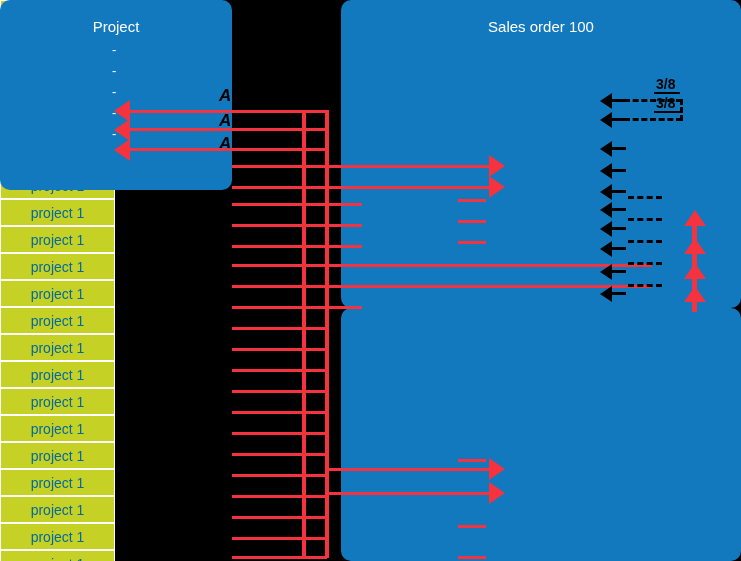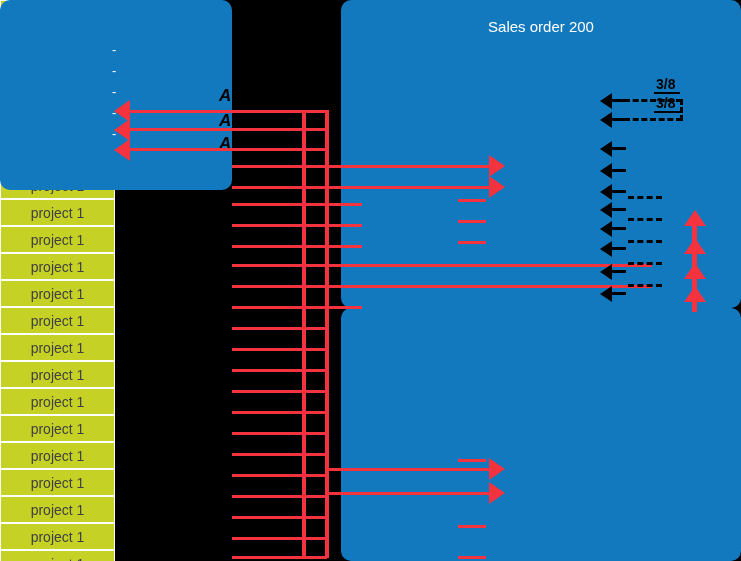--- a/index.html
+++ b/index.html
@@ -6,21 +6,21 @@
   body{font-family:"Liberation Sans", sans-serif;}
   #stage{position:relative;width:741px;height:561px;background:#000;overflow:hidden;}
 
   .panel{position:absolute;box-sizing:border-box;}
 
   
   .blue{background:#1279be;border-radius:10px;}
   .blue-title{position:absolute;left:0;right:0;text-align:center;color:#ffffff;font-size:15px;}
 
   
-  .green{background:#c5d125;border:1px solid #ffffff;box-sizing:border-box;color:#404040;
+  .green{background:#c5d125;border:1px solid #ffffff;box-sizing:border-box;color:#0369a1;
          display:flex;align-items:center;justify-content:center;text-align:left;
          font-size:15px;line-height:18px;}
   .green.small{font-size:14px;}
 
   .ttl2{white-space:pre-line;}
 
   
   .redline{position:absolute;background:#f5333f;}
   .redline.h{height:3px;}
   .redline.v{width:4px;}
@@ -56,20 +56,21 @@
   .capA{position:absolute;color:#000000;font-size:17px;font-style:italic;font-weight:bold;}
   .blackmask{position:absolute;background:#000;}
 </style>
 </head>
 <body>
 
 <div id="stage">
 
   <div class="panel blue" style="left:0px;top:0px;width:232px;height:190px;"></div>
 
+  <div class="blue-title" style="left:0px;top:18px;width:232px;">Project</div>
 
   <div class="tickmark" style="left:112px;top:42px;">-</div>
   <div class="tickmark" style="left:112px;top:63px;">-</div>
   <div class="tickmark" style="left:112px;top:84px;">-</div>
   <div class="tickmark" style="left:112px;top:105px;">-</div>
   <div class="tickmark" style="left:112px;top:126px;">-</div>
 
   <div class="capA" style="left:219px;top:86px;">A</div>
   <div class="capA" style="left:219px;top:111px;">A</div>
   <div class="capA" style="left:219px;top:134px;">A</div>
@@ -91,21 +92,21 @@
   <div class="green small" style="left:0px;top:380px;width:115px;height:27px;">project 1</div>
   <div class="green small" style="left:0px;top:402px;width:115px;height:27px;">project 1</div>
   <div class="green small" style="left:0px;top:424px;width:115px;height:27px;">project 1</div>
   <div class="green small" style="left:0px;top:446px;width:115px;height:27px;">project 1</div>
   <div class="green small" style="left:0px;top:468px;width:115px;height:27px;">project 1</div>
   <div class="green small" style="left:0px;top:490px;width:115px;height:27px;">project 1</div>
   <div class="green small" style="left:0px;top:512px;width:115px;height:27px;">project 1</div>
   <div class="green small" style="left:0px;top:534px;width:115px;height:27px;">project 1</div>
 
   <div class="panel blue" style="left:341px;top:0px;width:400px;height:308px;"></div>
-  <div class="blue-title" style="left:341px;top:18px;width:400px;">Sales order 200</div>
+  <div class="blue-title" style="left:341px;top:18px;width:400px;">Sales order 100</div>
 
   <div class="panel blue" style="left:341px;top:308px;width:400px;height:253px;"></div>
 
   <div class="blackmask" style="left:232px;top:0px;width:109px;height:561px;"></div>
 
   <div class="redline v" style="left:325px;top:110px;height:448px;"></div>
   <div class="redline v" style="left:302px;top:110px;height:448px;"></div>
 
   <div class="redline h" style="left:128px;top:110px;width:200px;"></div>
   <div class="redline h" style="left:128px;top:128px;width:200px;"></div>

